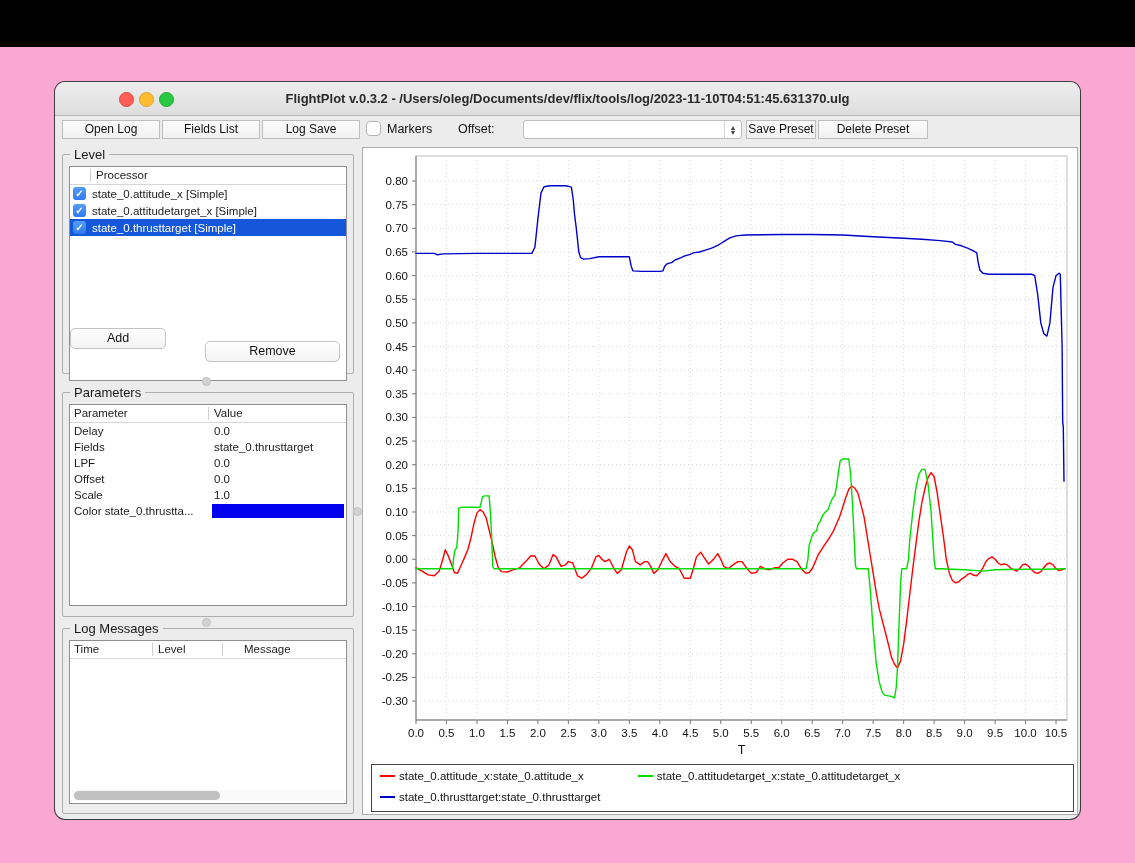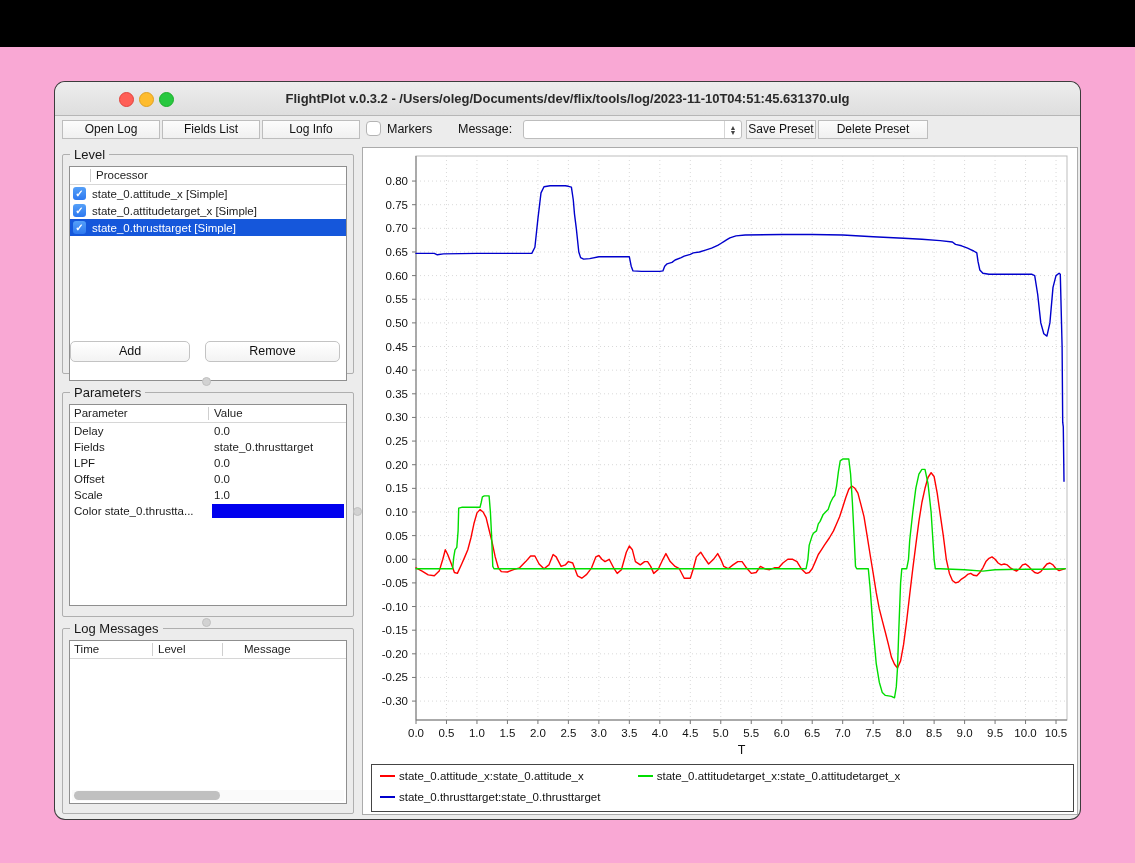--- a/index.html
+++ b/index.html
@@ -75,24 +75,24 @@
 
     <div class="titlebar">
       <div class="tl red"></div>
       <div class="tl yellow"></div>
       <div class="tl green"></div>
       <div class="title">FlightPlot v.0.3.2 - /Users/oleg/Documents/dev/flix/tools/log/2023-11-10T04:51:45.631370.ulg</div>
     </div>
 
     <div class="tbtn" style="left:7px;width:98px;">Open Log</div>
     <div class="tbtn" style="left:107px;width:98px;">Fields List</div>
-    <div class="tbtn" style="left:207px;width:98px;">Log Info</div>
+    <div class="tbtn" style="left:207px;width:98px;">Log Save</div>
     <div class="mcb"></div>
     <div class="lbl" style="left:332px;">Markers</div>
-    <div class="lbl" style="left:403px;">Message:</div>
+    <div class="lbl" style="left:403px;">Offset:</div>
     <div class="combo">
       <span></span>
       <span class="stepper">
           <span>▲</span>
           <span>▼</span>
         </span>
     </div>
     <div class="tbtn" style="left:691px;width:70px;">Save Preset</div>
     <div class="tbtn" style="left:763px;width:110px;">Delete Preset</div>
 
@@ -112,21 +112,21 @@
               <span class="cbx">✓</span>
               <span>state_0.attitudetarget_x [Simple]</span>
             </div>
             <div class="list-row sel">
               <span class="cbx">✓</span>
               <span>state_0.thrusttarget [Simple]</span>
             </div>
           </div>
       </div>
     </div>
-    <div class="pushbtn" style="left:15px;top:259px;width:120px;">Add</div>
+    <div class="pushbtn" style="left:15px;top:246px;width:96px;">Add</div>
     <div class="pushbtn" style="left:150px;top:259px;width:135px;">Remove</div>
 
     <div class="dot" style="left:147px;top:295px;"></div>
 
     <div class="group" style="left:7px;top:310px;width:290px;height:223px;">
       <span class="gtitle">Parameters</span>
       <div class="box" style="left:6px;top:11px;width:278px;height:202px;">
         <div class="hrow">
           <span class="hcell" style="left:4px;">Parameter</span>
           <span class="hdiv" style="left:138px;"></span>

